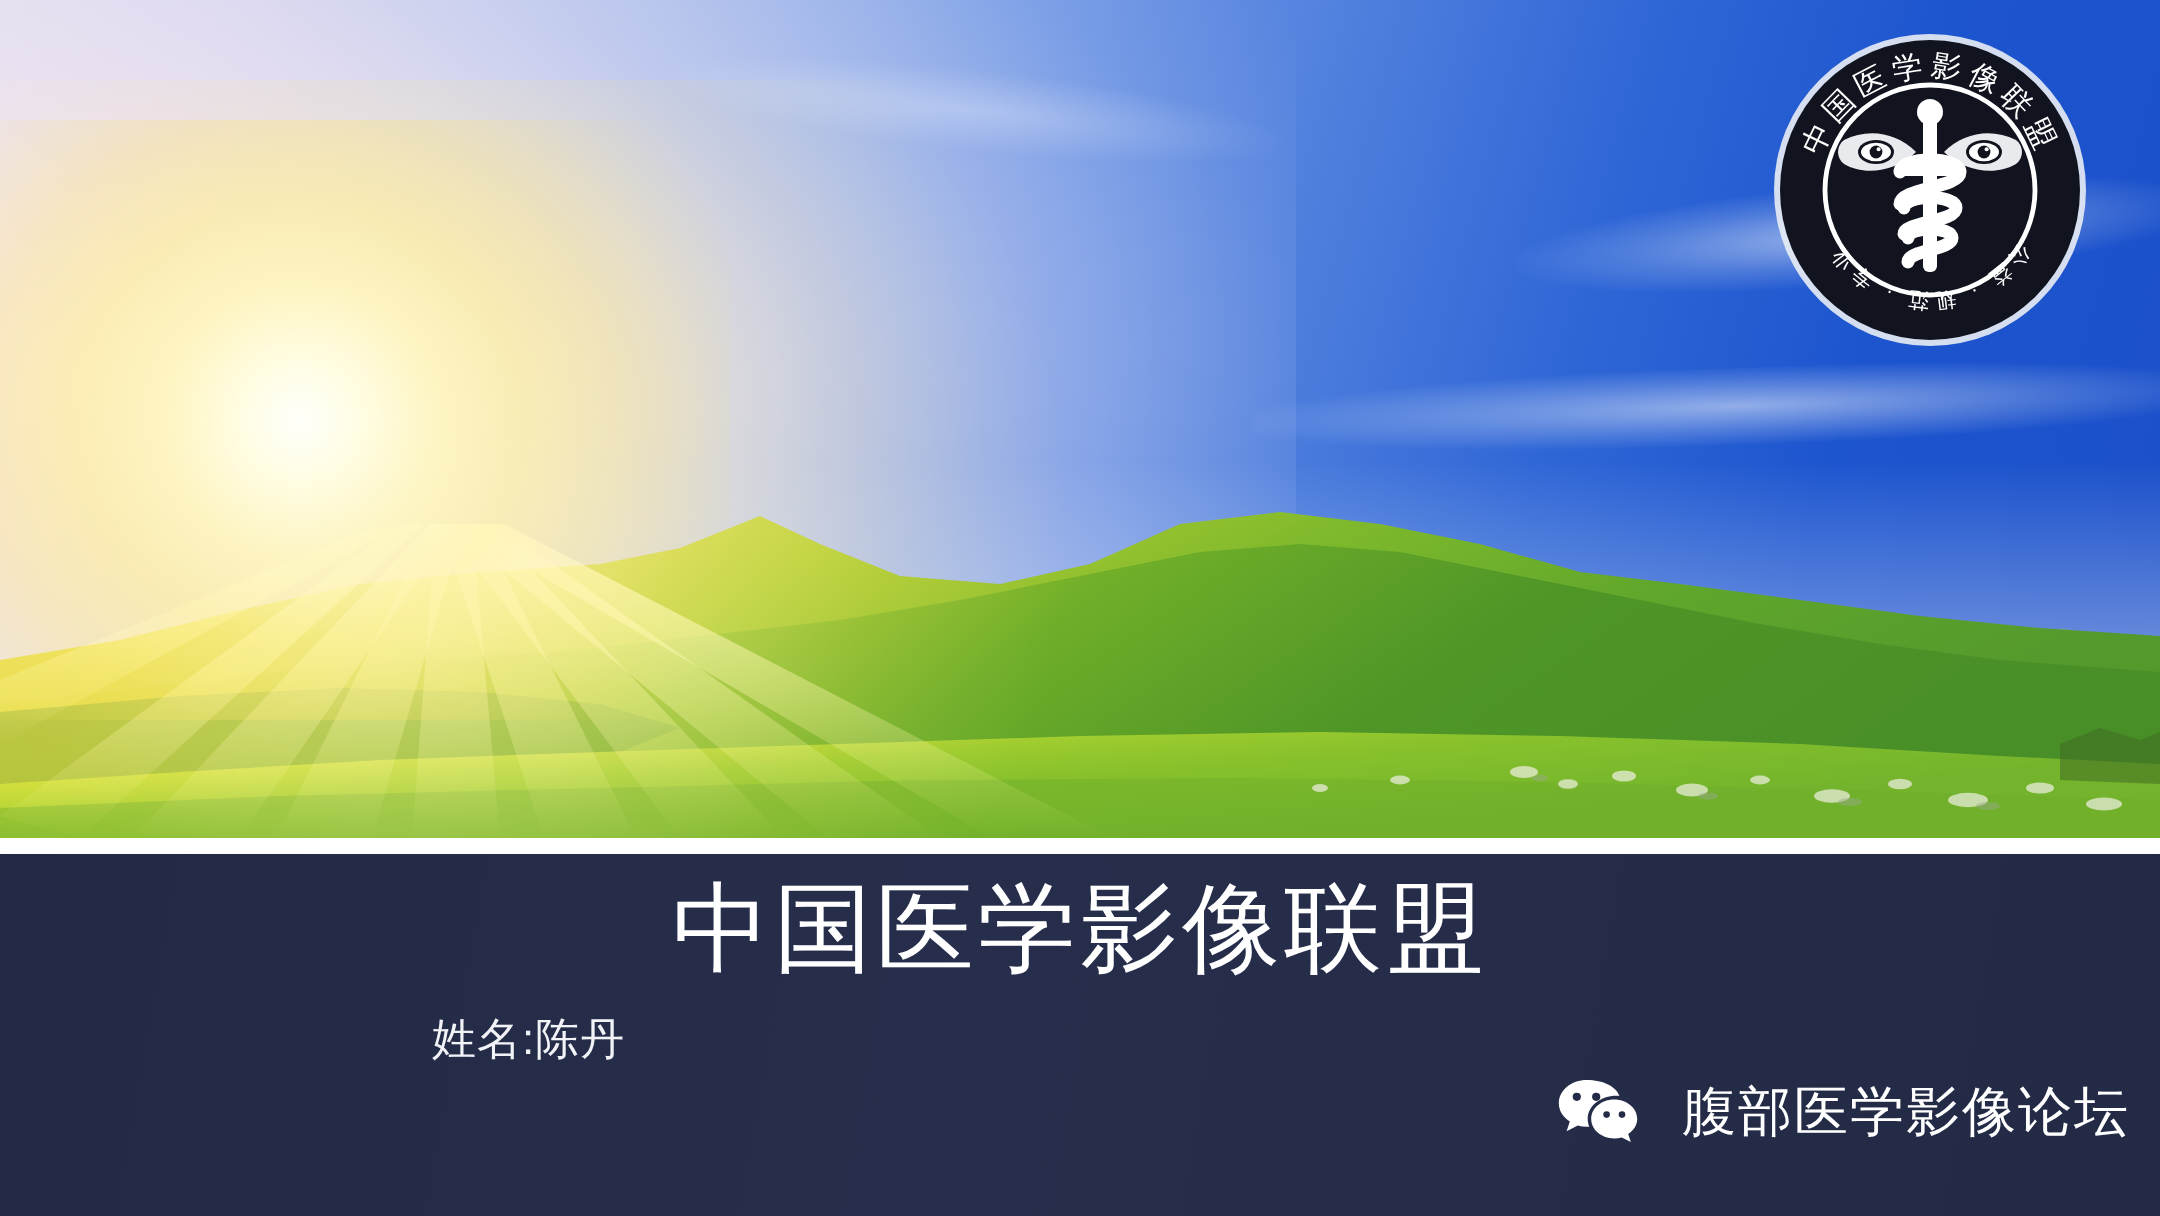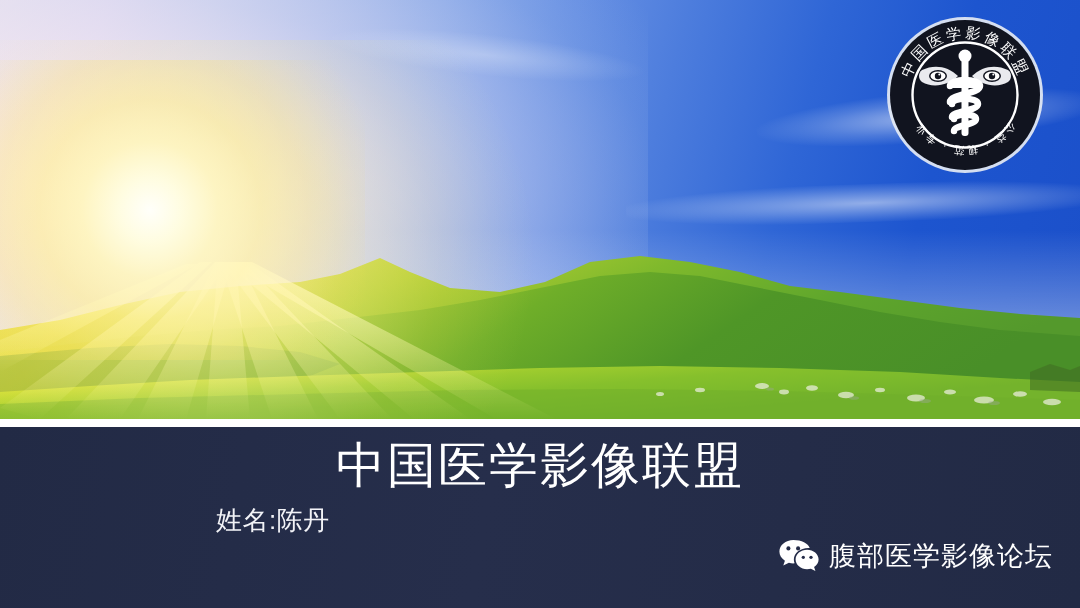--- a/index.html
+++ b/index.html
@@ -208,21 +208,21 @@
     letter-spacing: 2px;
     font-weight: 400;
     white-space: nowrap;
   }
 
   .meta-name {
     position: absolute;
     left: 216px;
     top: 79px;
     color: #f2f3f7;
-    font-size: 26px;
+    font-size: 22px;
     line-height: 28px;
     letter-spacing: 0.5px;
     white-space: nowrap;
   }
   .meta-hospital {
     position: absolute;
     left: 592px;
     top: 79px;
     color: #f2f3f7;
     font-size: 21px;
@@ -231,21 +231,21 @@
     white-space: nowrap;
   }
 
   
   .watermark {
     position: absolute;
     left: 778px;
     top: 538px;
     display: flex;
     align-items: center;
-    gap: 9px;
+    gap: 21px;
   }
   .wechat-icon {
     width: 42px;
     height: 36px;
     flex: none;
   }
   .wechat-icon svg { display: block; width:100%; height:100%; }
   .watermark-text {
     color: #ffffff;
     font-size: 27px;

